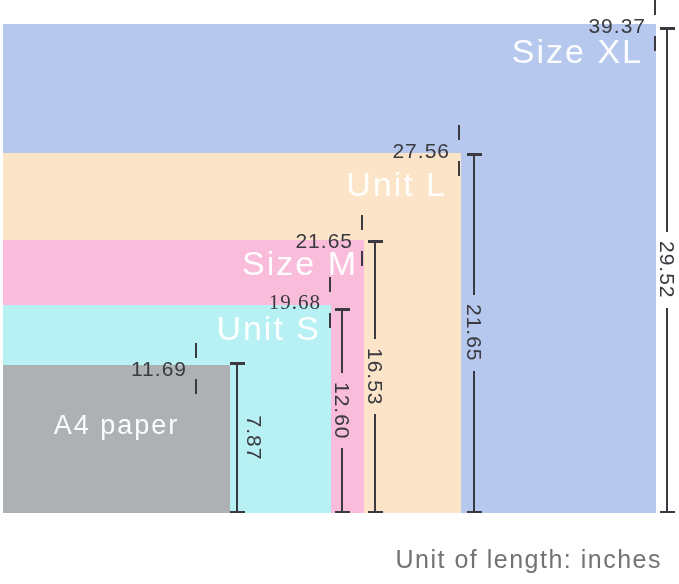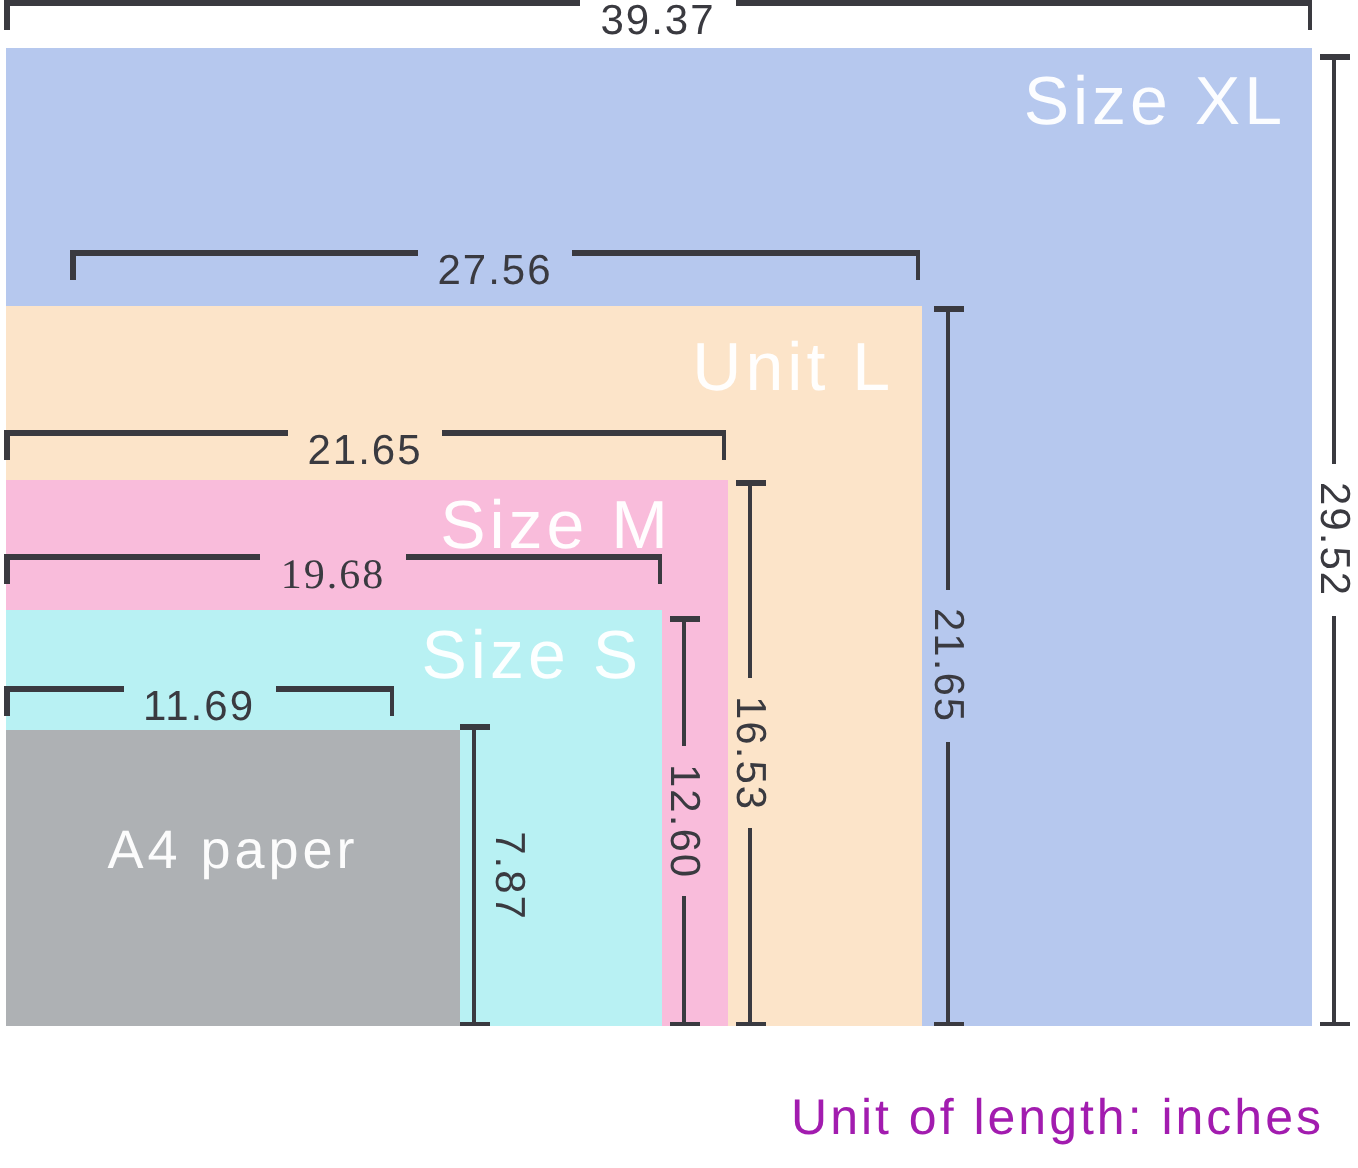--- a/index.html
+++ b/index.html
@@ -20,30 +20,30 @@
   .rect-a4 { left: 3px; top: 365px; width: 227px; height: 148px;
              display: flex; flex-direction: column; justify-content: center;
              align-items: center; padding-bottom: 26px; }
 
   .size-label {
     position: absolute; color: rgba(255,255,255,0.96);
     font-size: 34px; letter-spacing: 2px; white-space: nowrap; line-height: 1;
   }
   .lbl-xl { top: 10px; right: 13px; }
   .lbl-l  { top: 14px; right: 14px; }
-  .lbl-m  { top: 6px;  right: 28px; }
+  .lbl-m  { top: 6px;  right: 6px; }
   .lbl-s  { top: 6px;  right: 10px; }
 
   .a4-line {
     color: rgba(255,255,255,0.96); font-size: 27px; letter-spacing: 2px;
     line-height: 1.55; white-space: nowrap;
   }
 
   
-  .hdim { position: absolute; height: 16px; display: flex; align-items: flex-start; }
+  .hdim { position: absolute; height: 16px; display: flex; align-items: flex-end; flex-direction: column; }
   .vdim { position: absolute; width: 16px; display: flex; flex-direction: column; align-items: center; }
 
   .vtick { width: 2.5px; height: 15px; background: #3a3a40; flex: 0 0 auto; }
   .htick { height: 2.5px; width: 15px; background: #3a3a40; flex: 0 0 auto; }
   .hseg  { flex: 1 1 auto; height: 2.5px; background: #3a3a40; }
   .vseg  { flex: 1 1 auto; width: 2.5px;  background: #3a3a40; }
 
   .dim-value {
     color: #3a3a40; font-size: 21px; letter-spacing: 1px; line-height: 1;
     white-space: nowrap;
@@ -66,42 +66,42 @@
   
   .vdim.label-outside { position: absolute; }
   .vdim.label-outside .dim-value {
     position: absolute; left: 15px; top: 50%;
     transform: translateY(-50%); padding: 0;
   }
 
   
   .unit-note {
     position: absolute; right: 17px; top: 545px;
-    color: #a21caf; font-size: 25px; letter-spacing: 1.5px; white-space: nowrap;
+    color: #737373; font-size: 25px; letter-spacing: 1.5px; white-space: nowrap;
   }
 </style>
 </head>
 <body>
 
 <div class="canvas">
 
   <div class="rect rect-xl" style="background: rgb(182, 200, 238);">
     <span class="size-label lbl-xl">Size XL</span>
   </div>
 
   <div class="rect rect-l" style="background: rgb(252, 228, 201);">
     <span class="size-label lbl-l">Unit L</span>
   </div>
 
   <div class="rect rect-m" style="background: rgb(249, 188, 219);">
     <span class="size-label lbl-m">Size M</span>
   </div>
 
   <div class="rect rect-s" style="background: rgb(184, 241, 243);">
-    <span class="size-label lbl-s">Size S</span>
+    <span class="size-label lbl-s">Unit S</span>
   </div>
 
   <div class="rect rect-a4" style="background: rgb(174, 177, 180);">
     <span class="a4-line">A4 paper</span>
   </div>
 
   <div class="hdim dim-w-xl">
     <span class="vtick"></span>
     <span class="hseg"></span>
     <span class="dim-value">39.37</span>

